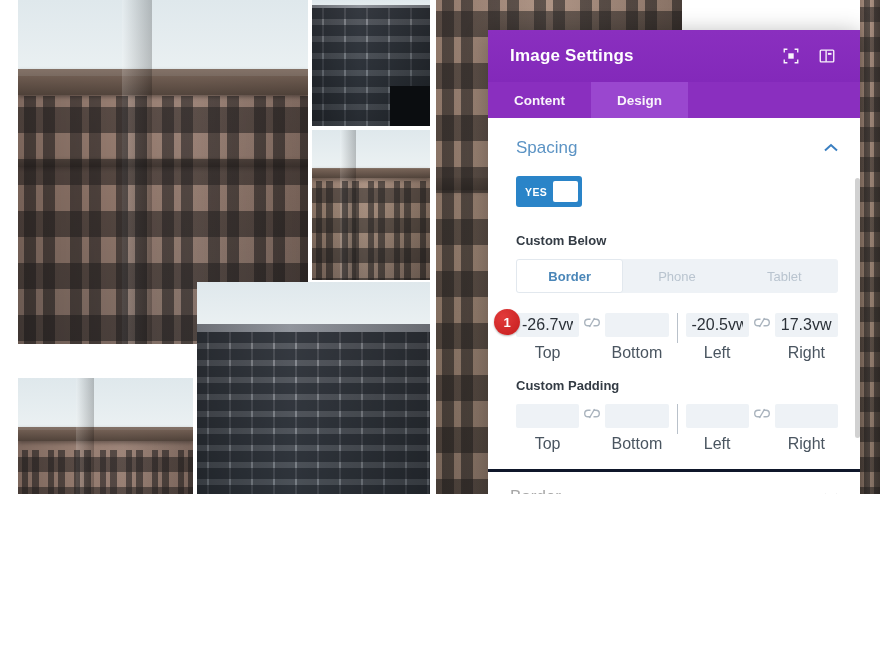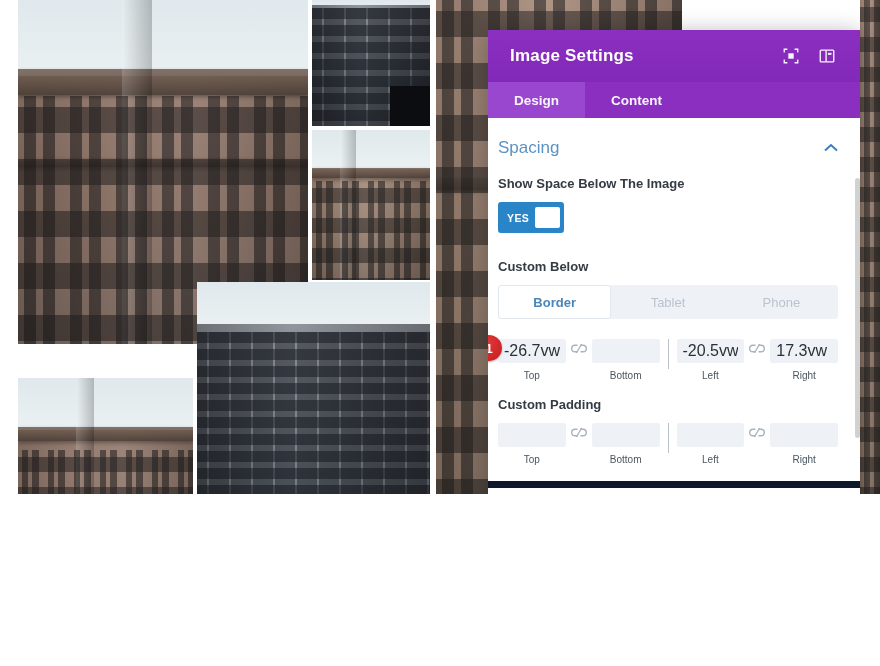--- a/index.html
+++ b/index.html
@@ -172,22 +172,22 @@
     background: #ffffff;
   }
   .scroll-area {
     position: absolute;
     inset: 0;
     overflow: hidden;
     padding: 0;
   }
 
   .section-open {
-    padding: 20px 22px 16px 10px;
-    border-bottom: 7px solid #0f172a;
+    padding: 20px 22px 16px 28px;
+    border-bottom: 3px solid #0f172a;
   }
   .section-head {
     display: flex;
     align-items: center;
     justify-content: space-between;
     margin-bottom: 18px;
   }
   .section-title {
     font-size: 17px;
     color: #5b93c4;
@@ -292,21 +292,21 @@
     border-radius: 2px;
     font-size: 16px;
     color: #2b3138;
     font-family: "Liberation Sans", sans-serif;
     padding: 0 6px;
     box-sizing: border-box;
     outline: none;
   }
   .qinput::placeholder { color: #c0c8d1; }
   .qcap {
-    font-size: 10px;
+    font-size: 16px;
     color: #4a5560;
     margin-top: 7px;
   }
   .linkicon {
     width: 26px;
     flex: 0 0 26px;
     display: flex;
     align-items: flex-start;
     justify-content: center;
     padding-top: 4px;
@@ -485,51 +485,50 @@
           <svg class="hicon" viewBox="0 0 20 20" fill="none" stroke="#ffffff" stroke-width="1.5">
             <rect x="2.5" y="3.5" width="15" height="13" rx="1"></rect>
             <line x1="9" y1="3.5" x2="9" y2="16.5"></line>
             <rect x="11" y="6.5" width="4" height="2.2" fill="#ffffff" stroke="none"></rect>
           </svg>
         </span>
       </div>
     </div>
 
     <div class="tabs">
+      <div class="tab">Content</div>
       <div class="tab active">Design</div>
-      <div class="tab">Content</div>
     </div>
 
     <div class="panel-body">
       <div class="scroll-area">
 
         <div class="section-open">
           <div class="section-head">
             <div class="section-title">Spacing</div>
             <div class="chev">
               <svg width="14" height="9" viewBox="0 0 14 9" fill="none" stroke="#3a7fc1" stroke-width="2">
                 <path d="M1 7.5 L7 2 L13 7.5"></path>
               </svg>
             </div>
           </div>
 
-          <div class="field-label">Show Space Below The Image</div>
           <div class="toggle">
             <span class="toggle-label">YES</span>
             <span class="toggle-knob"></span>
           </div>
 
           <div class="spacer-24"></div>
 
           <div class="field-label">Custom Below</div>
 
           <div class="device-tabs">
             <div class="device-tab active">Border</div>
+            <div class="device-tab">Phone</div>
             <div class="device-tab">Tablet</div>
-            <div class="device-tab">Phone</div>
           </div>
 
           <div class="quad">
             <div class="quad-half">
               <div class="qfield">
                 <div class="badge">1</div>
                 <input class="qinput" type="text" value="-26.7vw" style="">
                 <div class="qcap">Top</div>
               </div>
               <div class="linkicon">

